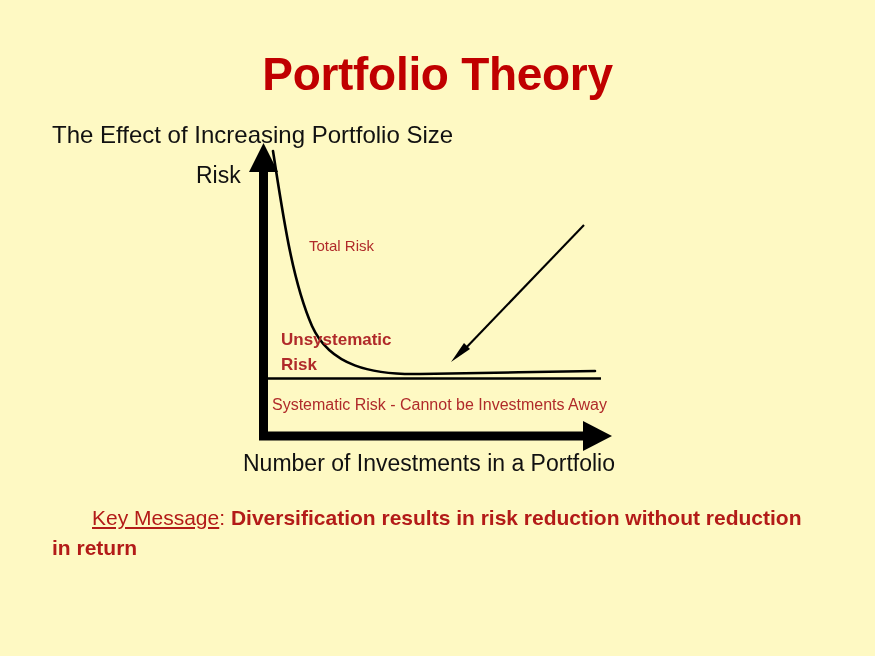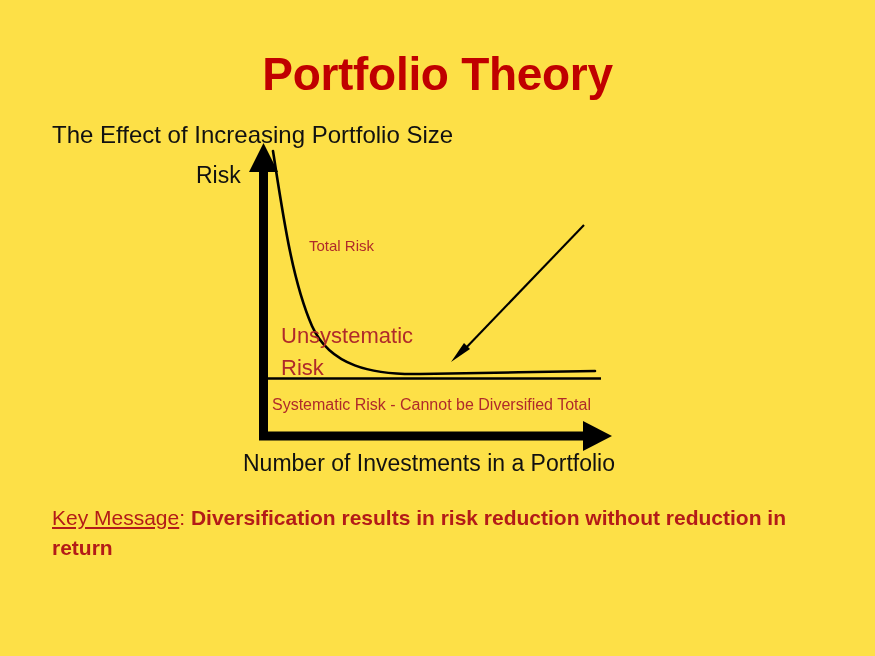--- a/index.html
+++ b/index.html
@@ -15,21 +15,21 @@
     font-family: "Liberation Sans", sans-serif;
     color: #000000;
   }
 
   #slide {
     position: absolute;
     left: 0;
     top: 0;
     width: 875px;
     height: 656px;
-    background: #fde047;
+    background: #fef9c3;
   }
 
   
   #title {
     position: absolute;
     left: 0;
     top: 50px;
     width: 875px;
     text-align: center;
     font-size: 46px;
@@ -83,25 +83,26 @@
     left: 309px;
     top: 197px;
     font-size: 15px;
     color: #B02A2A;
     white-space: nowrap;
     margin-top: 40px;
   }
   .lbl-unsystematic {
     position: absolute;
     left: 281px;
-    top: 320px;
-    font-size: 22px;
+    top: 328px;
+    font-size: 17px;
     color: #B02A2A;
     line-height: 1.45;
     white-space: nowrap;
+    font-weight: bold;
   }
   .lbl-systematic {
     position: absolute;
     left: 272px;
     top: 396px;
     font-size: 16px;
     color: #B02A2A;
     white-space: nowrap;
   }
   .lbl-welldiv {
@@ -119,20 +120,21 @@
     left: 52px;
     top: 503px;
     width: 760px;
     font-size: 21px;
     color: #B31B18;
     line-height: 1.42;
   }
   #key-message .km-lead {
     font-weight: normal;
     text-decoration: underline;
+    margin-left: 40px;
   }
   #key-message .km-colon {
     font-weight: normal;
   }
   #key-message .km-body {
     font-weight: bold;
   }
 </style>
 </head>
 <body>
@@ -172,18 +174,18 @@
 
   <div class="axis-label-x">Number of Investments in a Portfolio</div>
 
   <div class="lbl-total-risk">Total Risk</div>
 
   <div class="lbl-unsystematic">
     <div>Unsystematic</div>
     <div>Risk</div>
   </div>
 
-  <div class="lbl-systematic">Systematic Risk - Cannot be Diversified Total</div>
+  <div class="lbl-systematic">Systematic Risk - Cannot be Investments Away</div>
 
 
   <div id="key-message"><span class="km-lead">Key Message</span><span class="km-colon">: </span><span class="km-body">Diversification results in risk reduction without reduction in return</span></div>
 
 </div>
 
 </body></html>

